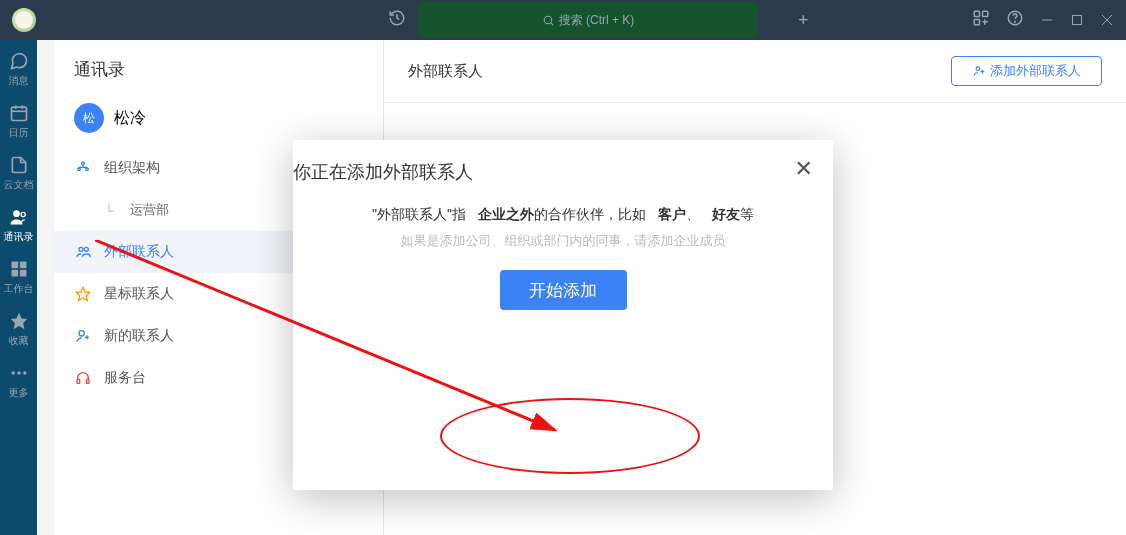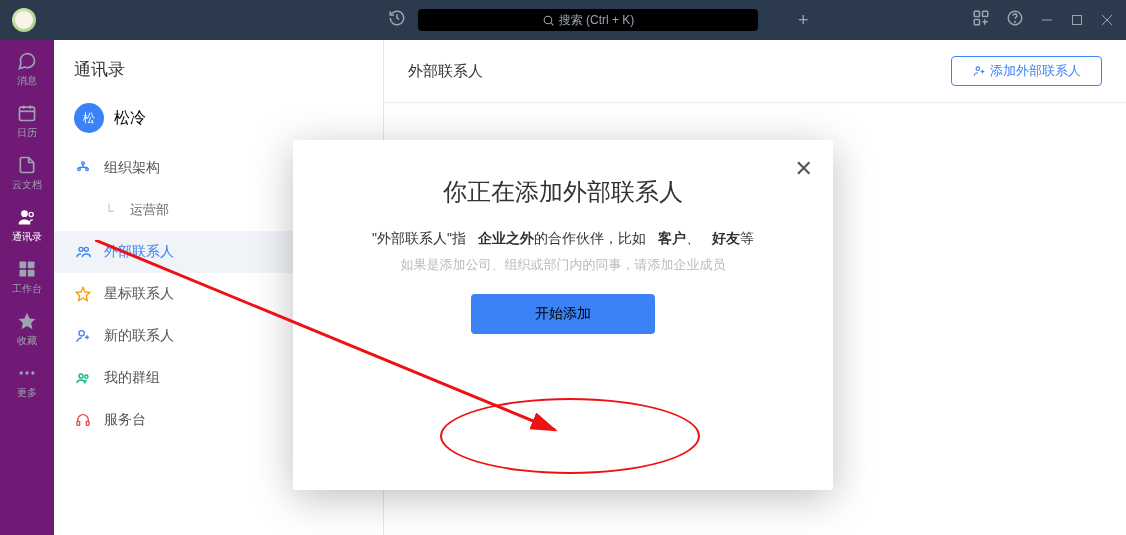--- a/index.html
+++ b/index.html
@@ -3,29 +3,29 @@
 <meta charset="utf-8">
 <style>
 * { margin: 0; padding: 0; box-sizing: border-box; font-family: "Microsoft YaHei", "PingFang SC", sans-serif; }
 body { width: 1126px; height: 535px; background: #f5f5f5; overflow: hidden; position: relative; }
 
 
 .titlebar { height: 40px; background: #2b3a4d; display: flex; align-items: center; padding: 0 12px; position: relative; }
 .titlebar .avatar { width: 24px; height: 24px; border-radius: 50%; background: radial-gradient(circle at 30% 30%, #d4e8b8, #a8c88a); margin-right: 12px; position: relative; }
 .titlebar .avatar::after { content:''; position:absolute; top:3px; left:3px; width:18px; height:18px; border-radius:50%; background:#f8f4e8; }
 .titlebar .history-icon { color: #9aa5b1; margin-left: 340px; cursor: pointer; }
-.titlebar .searchbox { flex: 0 0 340px; height: 22px; background: #000000; border-radius: 4px; display: flex; align-items: center; justify-content: center; color: #9aa5b1; font-size: 12px; margin-left: 12px; }
+.titlebar .searchbox { flex: 0 0 340px; height: 36px; background: #14532d; border-radius: 4px; display: flex; align-items: center; justify-content: center; color: #9aa5b1; font-size: 12px; margin-left: 12px; }
 .titlebar .searchbox svg { margin-right: 4px; }
 .titlebar .plus-icon { color: #9aa5b1; margin-left: 40px; cursor: pointer; font-size: 18px; }
 .titlebar .right-icons { position: absolute; right: 12px; display: flex; align-items: center; gap: 16px; color: #9aa5b1; }
 .titlebar .right-icons > * { cursor: pointer; }
 .titlebar .win-btn { width: 14px; height: 14px; display: inline-flex; align-items: center; justify-content: center; }
 
 
-.nav-rail { position: absolute; left: 0; top: 40px; width: 54px; height: 495px; background: #701a75; display: flex; flex-direction: column; align-items: center; padding-top: 10px; gap: 14px; }
+.nav-rail { position: absolute; left: 0; top: 40px; width: 37px; height: 495px; background: #0c4a6e; display: flex; flex-direction: column; align-items: center; padding-top: 10px; gap: 14px; }
 .nav-item { width: 40px; display: flex; flex-direction: column; align-items: center; color: #9aa5b1; font-size: 10px; cursor: pointer; gap: 2px; }
 .nav-item.active { color: #fff; }
 .nav-item .nav-ico { width: 22px; height: 22px; display: flex; align-items: center; justify-content: center; }
 
 
 .sidebar { position: absolute; left: 54px; top: 40px; width: 330px; height: 495px; background: #fff; border-right: 1px solid #e5e5e5; }
 .sidebar .title { font-size: 17px; color: #333; padding: 18px 20px 14px; font-weight: 500; }
 .sidebar .user-row { display: flex; align-items: center; padding: 8px 20px 14px; gap: 10px; }
 .sidebar .user-row .uavatar { width: 30px; height: 30px; border-radius: 50%; background: #3b82f6; color:#fff; font-size:12px; display:flex; align-items:center; justify-content:center; }
 .sidebar .list-item { display: flex; align-items: center; padding: 12px 20px; gap: 12px; color: #555; font-size: 14px; cursor: pointer; }
@@ -37,26 +37,26 @@
 .sidebar .list-item.green .li-icon { color:#10b981; }
 .sidebar .list-item.red .li-icon { color:#ef4444; }
 
 
 .main { position: absolute; left: 384px; top: 40px; right: 0; height: 495px; background: #fff; }
 .main .main-header { display: flex; align-items: center; justify-content: space-between; padding: 16px 24px; border-bottom: 1px solid #eee; }
 .main .main-header .mtitle { font-size: 15px; color:#333; }
 .main .add-btn { border: 1px solid #3b82f6; color:#3b82f6; background:#fff; padding: 5px 20px; border-radius: 4px; font-size: 13px; display:flex; align-items:center; gap:4px; cursor:pointer; }
 .modal { position: absolute; top: 140px; left: 293px; width: 540px; height: 350px; background:#fff; border-radius: 2px; box-shadow: 0 8px 40px rgba(0,0,0,.25); }
 .modal .close { position:absolute; top:16px; right:20px; font-size:22px; color:#555; cursor:pointer; }
-.modal .mtitle { text-align:center; font-size:24px; color:#333; margin-top: 36px; }
+.modal .mtitle { font-size:18px; color:#333; margin-top: 20px; }
 .modal .illus { width: 120px; height: 90px; margin: 28px auto 0; position:relative; }
 .modal .desc1 { text-align:center; font-size:14px; color:#333; margin-top: 22px; }
 .modal .desc1 b { font-weight:700;margin-left:12px; }
 .modal .desc2 { text-align:center; font-size:13px; color:#bbb; margin-top: 8px; }
-.modal .start-btn { display:block; margin: 20px auto 0; width: 184px; height: 40px; background:#3b82f6; color:#000000; border:none; border-radius:4px; font-size:14px; cursor:pointer; }
+.modal .start-btn { display:block; margin: 20px auto 0; width: 127px; height: 40px; background:#3b82f6; color:#ffffff; border:none; border-radius:4px; font-size:17px; cursor:pointer; }
 
 
 .red-arrow { position:absolute; pointer-events:none; }
 .red-ellipse { position:absolute; pointer-events:none; border: 2px solid #e11; border-radius: 50%; }
 
 </style>
 </head>
 <body>
 
 <div class="titlebar">
@@ -230,31 +230,20 @@
     <span class="li-icon">
         <svg width="16" height="16" viewBox="0 0 24 24" fill="none" stroke="currentColor" stroke-width="2">
           <circle cx="10" cy="8" r="4"></circle>
           <path d="M3 21c0-3 3-6 7-6"></path>
           <line x1="18" y1="11" x2="18" y2="17"></line>
           <line x1="15" y1="14" x2="21" y2="14"></line>
         </svg>
       </span>
     <span>新的联系人</span>
   </div>
-  <div class="list-item green">
-    <span class="li-icon">
-        <svg width="16" height="16" viewBox="0 0 24 24" fill="none" stroke="currentColor" stroke-width="2">
-          <circle cx="9" cy="9" r="3"></circle>
-          <circle cx="17" cy="10" r="2.5"></circle>
-          <path d="M3 20c0-3 2.5-5 6-5s6 2 6 5"></path>
-          <path d="M14 20c0-2 1.5-4 4-4"></path>
-        </svg>
-      </span>
-    <span>我的群组</span>
-  </div>
   <div class="list-item red">
     <span class="li-icon">
         <svg width="16" height="16" viewBox="0 0 24 24" fill="none" stroke="currentColor" stroke-width="2">
           <path d="M4 14v-2a8 8 0 0 1 16 0v2"></path>
           <rect x="3" y="14" width="4" height="6" rx="1"></rect>
           <rect x="17" y="14" width="4" height="6" rx="1"></rect>
         </svg>
       </span>
     <span>服务台</span>
   </div>

